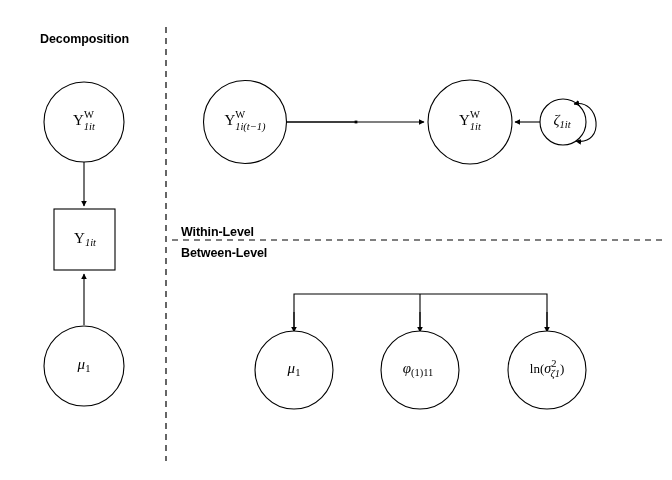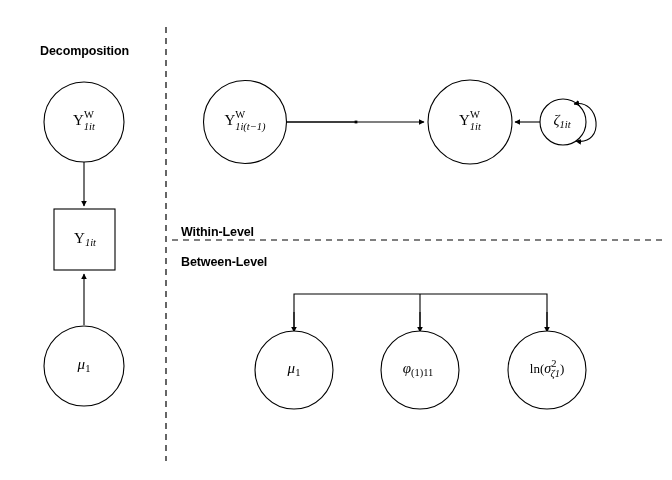--- a/index.html
+++ b/index.html
@@ -56,23 +56,23 @@
   .italic { font-style: italic; }
   .section-title {
     position: absolute;
     font-family: "Liberation Sans", sans-serif;
     font-weight: bold;
     font-size: 12.5px;
     color: #000000;
     white-space: nowrap;
     letter-spacing: -0.1px;
   }
-  #title-decomposition { left: 20px; top: 44px; padding-left: 20px; }
+  #title-decomposition { left: 20px; top: 32px; padding-left: 20px; }
   #label-within  { left: 181px; top: 225px; }
-  #label-between { left: 181px; top: 255px; }
+  #label-between { left: 181px; top: 246px; }
 </style>
 </head>
 <body>
 
 <div id="canvas">
 
   <svg id="diagram" viewBox="0 0 672 480">
     <defs>
       <marker id="arrow" viewBox="0 0 10 10" refX="9" refY="5" markerWidth="5.2" markerHeight="5.2" orient="auto-start-reverse">
         <path d="M 0 0 L 10 5 L 0 10 z" fill="#000000"></path>

